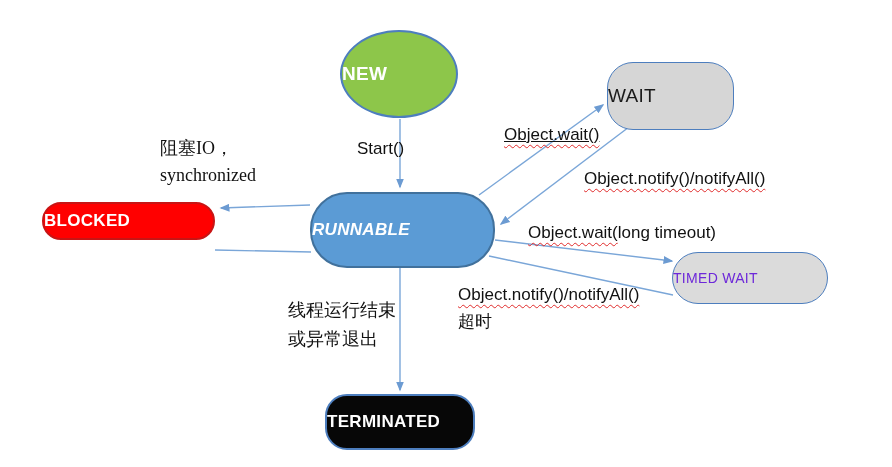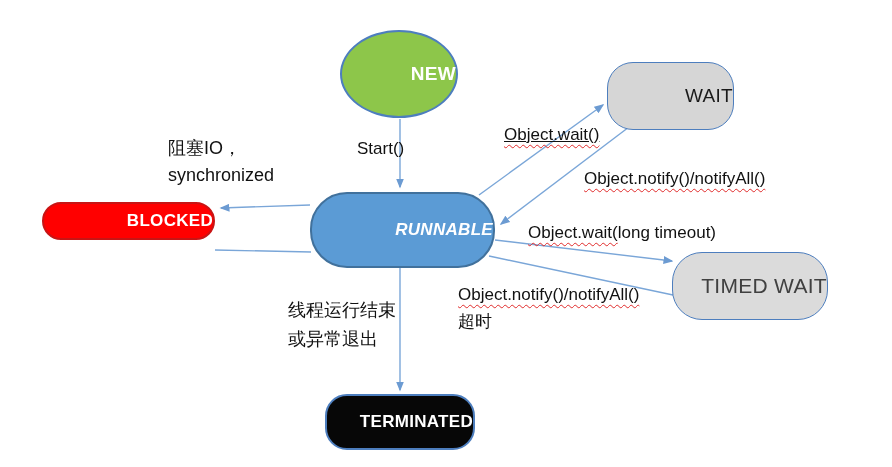--- a/index.html
+++ b/index.html
@@ -2,38 +2,38 @@
 <html><head>
 <meta charset="utf-8">
 <style>
   html,body{margin:0;padding:0;background:#ffffff;}
   .canvas{
     position:relative;width:892px;height:467px;background:#ffffff;overflow:hidden;
     font-family:"Liberation Sans","DejaVu Sans",sans-serif;color:#111;
   }
   .canvas svg{position:absolute;left:0;top:0;}
   .node{
-    position:absolute;display:flex;align-items:center;justify-content:flex-end;
+    position:absolute;display:flex;align-items:center;justify-content:flex-start;
     box-sizing:border-box;white-space:nowrap;font-weight:bold;letter-spacing:.3px;
   }
   .node-new{
     left:340px;top:30px;width:118px;height:88px;border-radius:50%;
     background:#8dc64a;border:2px solid #4d7ebe;color:#fff;font-size:19px;
   }
   .node-runnable{
     left:310px;top:192px;width:185px;height:76px;border-radius:37px;
     background:#5b9bd5;border:2px solid #41719c;color:#fff;font-size:17px;font-style:italic;
   }
   .node-wait{
     left:607px;top:62px;width:127px;height:68px;border-radius:26px;
     background:#d6d6d6;border:1.5px solid #4d7ebe;color:#1a1a1a;font-size:19px;font-weight:normal;
   }
   .node-timedwait{
-    left:672px;top:252px;width:156px;height:68px;border-radius:30px;
-    background:#dbdbdb;border:1.5px solid #4d7ebe;color:#404040;font-size:21px;font-weight:normal;
+    left:672px;top:252px;width:156px;height:52px;border-radius:30px;
+    background:#dbdbdb;border:1.5px solid #4d7ebe;color:#6d28d9;font-size:14px;font-weight:normal;
   }
   .node-blocked{
     left:42px;top:202px;width:173px;height:38px;border-radius:27px;
     background:#ff0000;border:2px solid #c81414;color:#fff;font-size:17px;
   }
   .node-terminated{
     left:325px;top:394px;width:150px;height:56px;border-radius:22px;
     background:#070707;border:2px solid #4d7ebe;color:#fff;font-size:17px;
   }
   .label{
@@ -45,21 +45,21 @@
     text-decoration-style:wavy;
     text-decoration-color:#e02b2b;
     text-decoration-thickness:1px;
     text-underline-offset:4px;
   }
   .lbl-start{left:357px;top:136px;}
   .lbl-objwait{left:504px;top:122px;text-decoration:underline;}
   .lbl-notifywait{left:584px;top:166px;}
   .lbl-waittimeout{left:528px;top:220px;}
   .lbl-notifytimed{left:458px;top:281px;line-height:27px;}
-  .lbl-blockio{left:168px;top:135px;line-height:27px;}
+  .lbl-blockio{left:160px;top:135px;line-height:27px;font-family:Liberation Serif, serif;}
   .lbl-getlock{left:194px;top:259px;}
   .lbl-threadend{left:288px;top:296px;line-height:29px;}
 </style>
 </head>
 <body>
 
 <div class="canvas">
 
   <svg width="892" height="467" viewBox="0 0 892 467">
     <defs>

